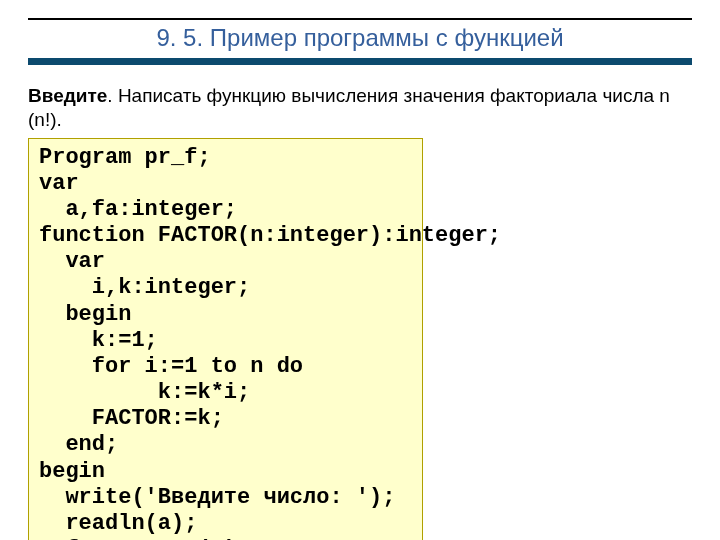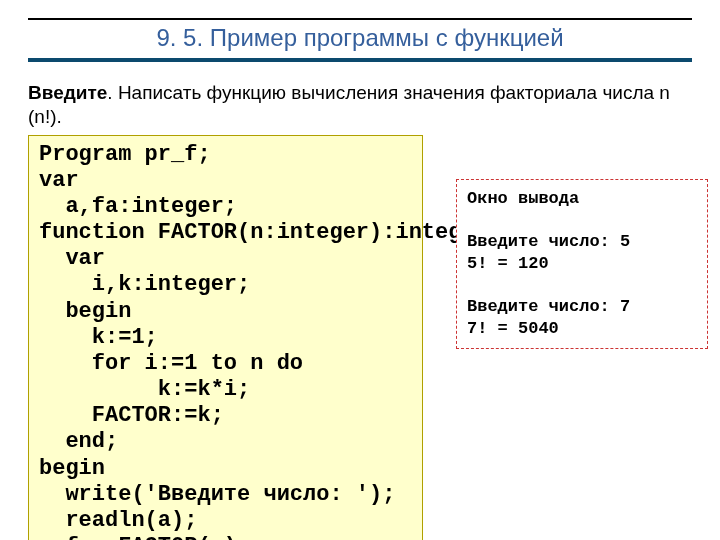--- a/index.html
+++ b/index.html
@@ -7,21 +7,21 @@
     padding: 18px 28px;
     width: 720px;
     height: 540px;
     box-sizing: border-box;
     font-family: Verdana, Arial, sans-serif;
     background: #fff;
     color: #000;
   }
   .title-band {
     border-top: 2px solid #000;
-    border-bottom: 4px solid #0c4a6e;
+    border-bottom: 7px solid #0c4a6e;
     padding: 4px 0 6px 0;
     text-align: center;
     margin-bottom: 14px;
   }
   .title-band h1 {
     margin: 0;
     font-size: 24px;
     font-weight: normal;
     color: #355f9c;
   }
@@ -93,22 +93,13 @@
          k:=k*i;
     FACTOR:=k;
   end;
 begin
   write('Введите число: ');
   readln(a);
   fa:=FACTOR(a);
   write(a,'! = ',fa);
   end.</pre>
   </div>
-  <div class="output-box">
-    <pre>Окно вывода
-
-Введите число: 5
-5! = 120
-
-Введите число: 7
-7! = 5040</pre>
-  </div>
 </div>
 
 </body></html>

